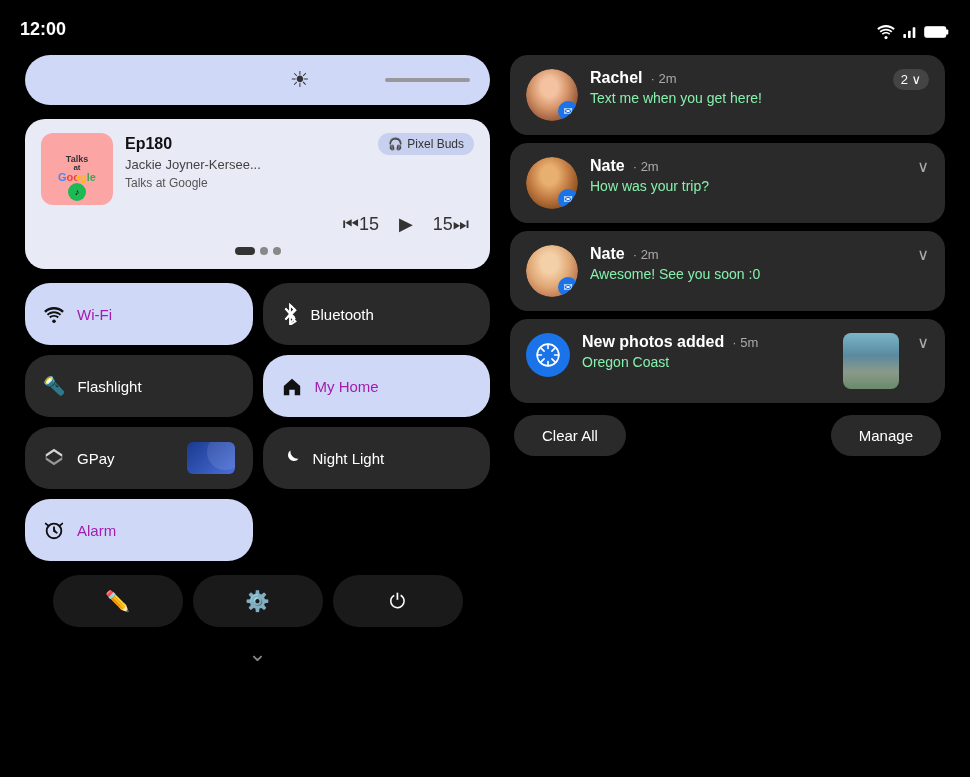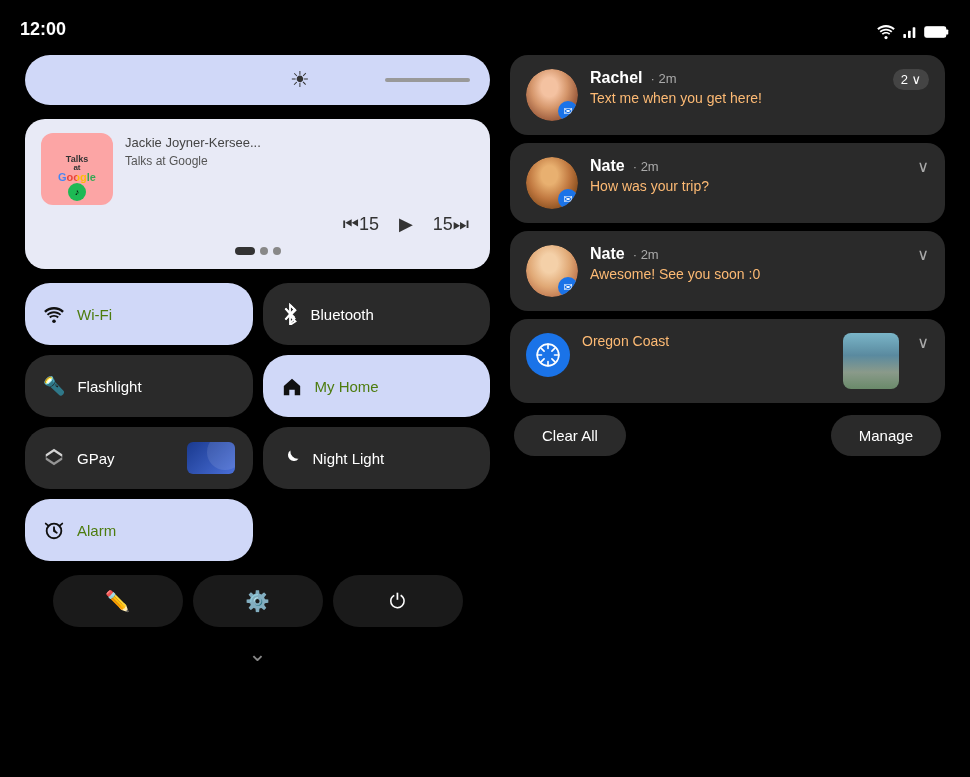--- a/index.html
+++ b/index.html
@@ -224,21 +224,21 @@
     .tile-inactive {
       background: #2a2a2a;
     }
 
     .tile-label {
       font-size: 15px;
       font-weight: 500;
     }
 
     .tile-active .tile-label {
-      color: #4d7c0f;
+      color: #a21caf;
     }
 
     .tile-inactive .tile-label {
       color: #fff;
     }
 
     .tile-icon {
       font-size: 18px;
     }
 
@@ -378,21 +378,21 @@
       color: #fff;
     }
 
     .notif-time {
       font-size: 13px;
       color: #aaa;
     }
 
     .notif-message {
       font-size: 14px;
-      color: #fdba74;
+      color: #86efac;
     }
 
     .notif-expand {
       color: #aaa;
       font-size: 16px;
       cursor: pointer;
       display: flex;
       align-items: center;
       gap: 4px;
     }
@@ -536,20 +536,27 @@
     <div class="media-top">
       <div class="media-album-art">
         <div class="google-g">
           <span class="talks-text">Talks</span>
           <span class="at-text">at</span>
           <span class="google-colored">Google</span>
         </div>
         <div class="spotify-dot">♪</div>
       </div>
       <div class="media-info">
+        <div class="media-title-row">
+          <span class="media-title">Ep180</span>
+          <span class="pixel-buds-badge">
+            <span>🎧</span>
+            <span>Pixel Buds</span>
+          </span>
+        </div>
         <div class="media-subtitle">Jackie Joyner-Kersee...</div>
         <div class="media-source">Talks at Google</div>
       </div>
     </div>
     <div class="media-controls">
       <span class="control-btn">⏮15</span>
       <span class="control-btn">▶</span>
       <span class="control-btn">15⏭</span>
     </div>
     <div class="media-dots">
@@ -707,20 +714,24 @@
   </div>
 
   <div class="notification-photos">
     <div class="photos-icon">
       <svg width="26" height="26" viewBox="0 0 24 24" fill="white">
         <circle cx="12" cy="12" r="10" fill="none" stroke="white" stroke-width="1.5"></circle>
         <path d="M12 2v4M12 18v4M2 12h4M18 12h4M5.6 5.6l2.8 2.8M15.6 15.6l2.8 2.8M5.6 18.4l2.8-2.8M15.6 8.4l2.8-2.8" stroke="white" stroke-width="1.5" stroke-linecap="round"></path>
       </svg>
     </div>
     <div class="notif-content">
+      <div class="notif-header">
+        <span class="notif-name">New photos added</span>
+        <span class="notif-time">· <span>5m</span></span>
+      </div>
       <div class="notif-message">Oregon Coast</div>
     </div>
     <div class="photos-thumbnail">
       <div class="photos-thumb-inner"></div>
     </div>
     <div class="notif-expand" style="margin-left:6px;">∨</div>
   </div>
 
   <div class="notif-actions">
     <div class="notif-action-btn">Clear All</div>

